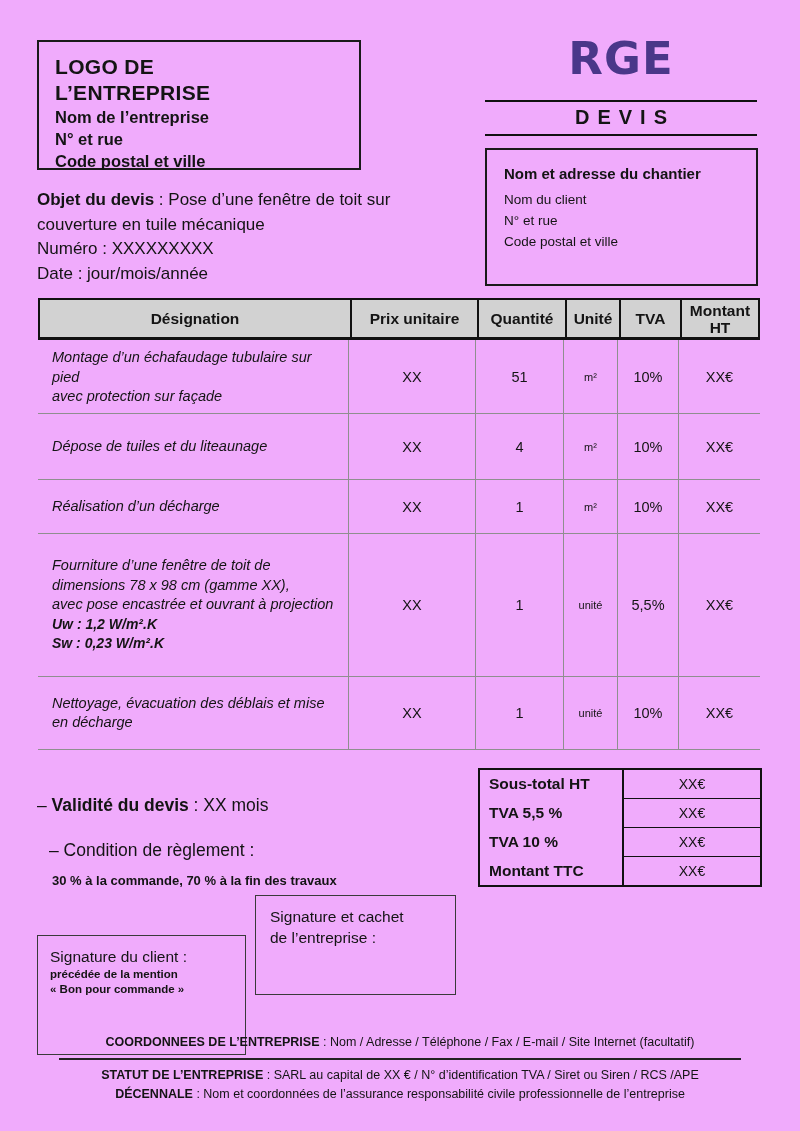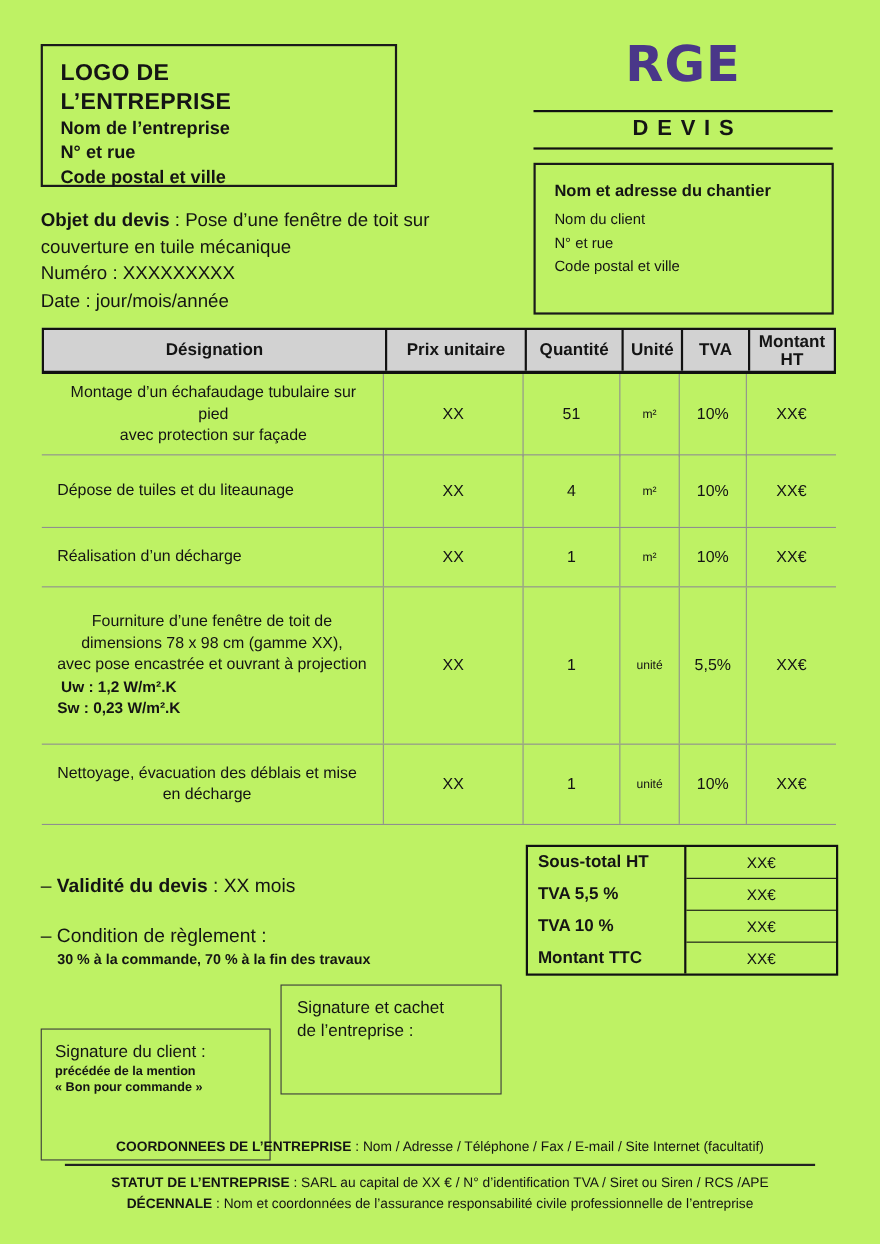--- a/index.html
+++ b/index.html
@@ -1,17 +1,17 @@
 <!DOCTYPE html>
 <html><head>
 <meta charset="utf-8">
 <style>
   html,body { margin:0; padding:0; background:#ffffff; }
   .page {
-    position:relative; width:800px; height:1131px; background:#bef264;
+    position:relative; width:800px; height:1131px; background:#f0abfc;
     font-family:"Liberation Sans", sans-serif; color:#141414; overflow:hidden;
   }
   .b { font-weight:bold; }
   .pre { white-space:pre-line; }
 
   
   .logo-box {
     position:absolute; left:37px; top:40px; width:324px; height:130px;
     box-sizing:border-box; border:2px solid #1a1a1a; padding:12px 16px;
   }
@@ -59,40 +59,40 @@
     display:grid; grid-template-columns:310px 127px 88px 54px 61px 1fr;
     border-bottom:1.5px solid #8f8f8f; box-sizing:border-box;
   }
   .r1{height:74px} .r2{height:66px} .r3{height:54px} .r4{height:143px} .r5{height:73px}
   .td {
     display:flex; align-items:center; justify-content:center; text-align:center;
     font-size:14.5px; border-left:1.5px solid #8f8f8f;
   }
   .td.designation {
     flex-direction:column; align-items:flex-start; justify-content:center;
-    text-align:center; padding:8px 12px 8px 14px; border-left:none; line-height:19.5px;
+    text-align:left; padding:8px 12px 8px 14px; border-left:none; line-height:19.5px;font-style:italic;
   }
   .specs { font-weight:bold; font-size:14px; line-height:19.5px; }
   .unit-small { font-size:11px; }
 
   
   .totals {
     position:absolute; left:478px; top:768px; width:284px; height:119px;
     box-sizing:border-box; border:2px solid #111; display:flex;
   }
   .totals-labels { width:142px; display:flex; flex-direction:column; }
   .totals-label { flex:1; display:flex; align-items:center; padding-left:9px; font-weight:bold; font-size:15.5px; }
   .totals-values { flex:1; border-left:2px solid #111; display:flex; flex-direction:column; }
   .totals-value { flex:1; display:flex; align-items:center; justify-content:center; font-size:14px; border-top:1.5px solid #111; }
   .totals-value:first-child { border-top:none; }
 
   
   .terms { position:absolute; left:37px; top:795px; width:430px; }
   .term-validity { font-size:17.5px; margin:0 0 24px; }
-  .term-payment { font-size:17.5px; margin:0; }
+  .term-payment { font-size:17.5px; margin:12px; }
   .term-detail { font-size:13px; font-weight:bold; margin:3px 0 0 15px; }
 
   
   .sig-client {
     position:absolute; left:37px; top:895px; width:209px; height:120px;
     box-sizing:border-box; border:1.5px solid #3a3a3a; padding:10px 12px;margin-top:40px;
   }
   .sig-company {
     position:absolute; left:255px; top:895px; width:201px; height:100px;
     box-sizing:border-box; border:1.5px solid #3a3a3a; padding:10px 14px;

